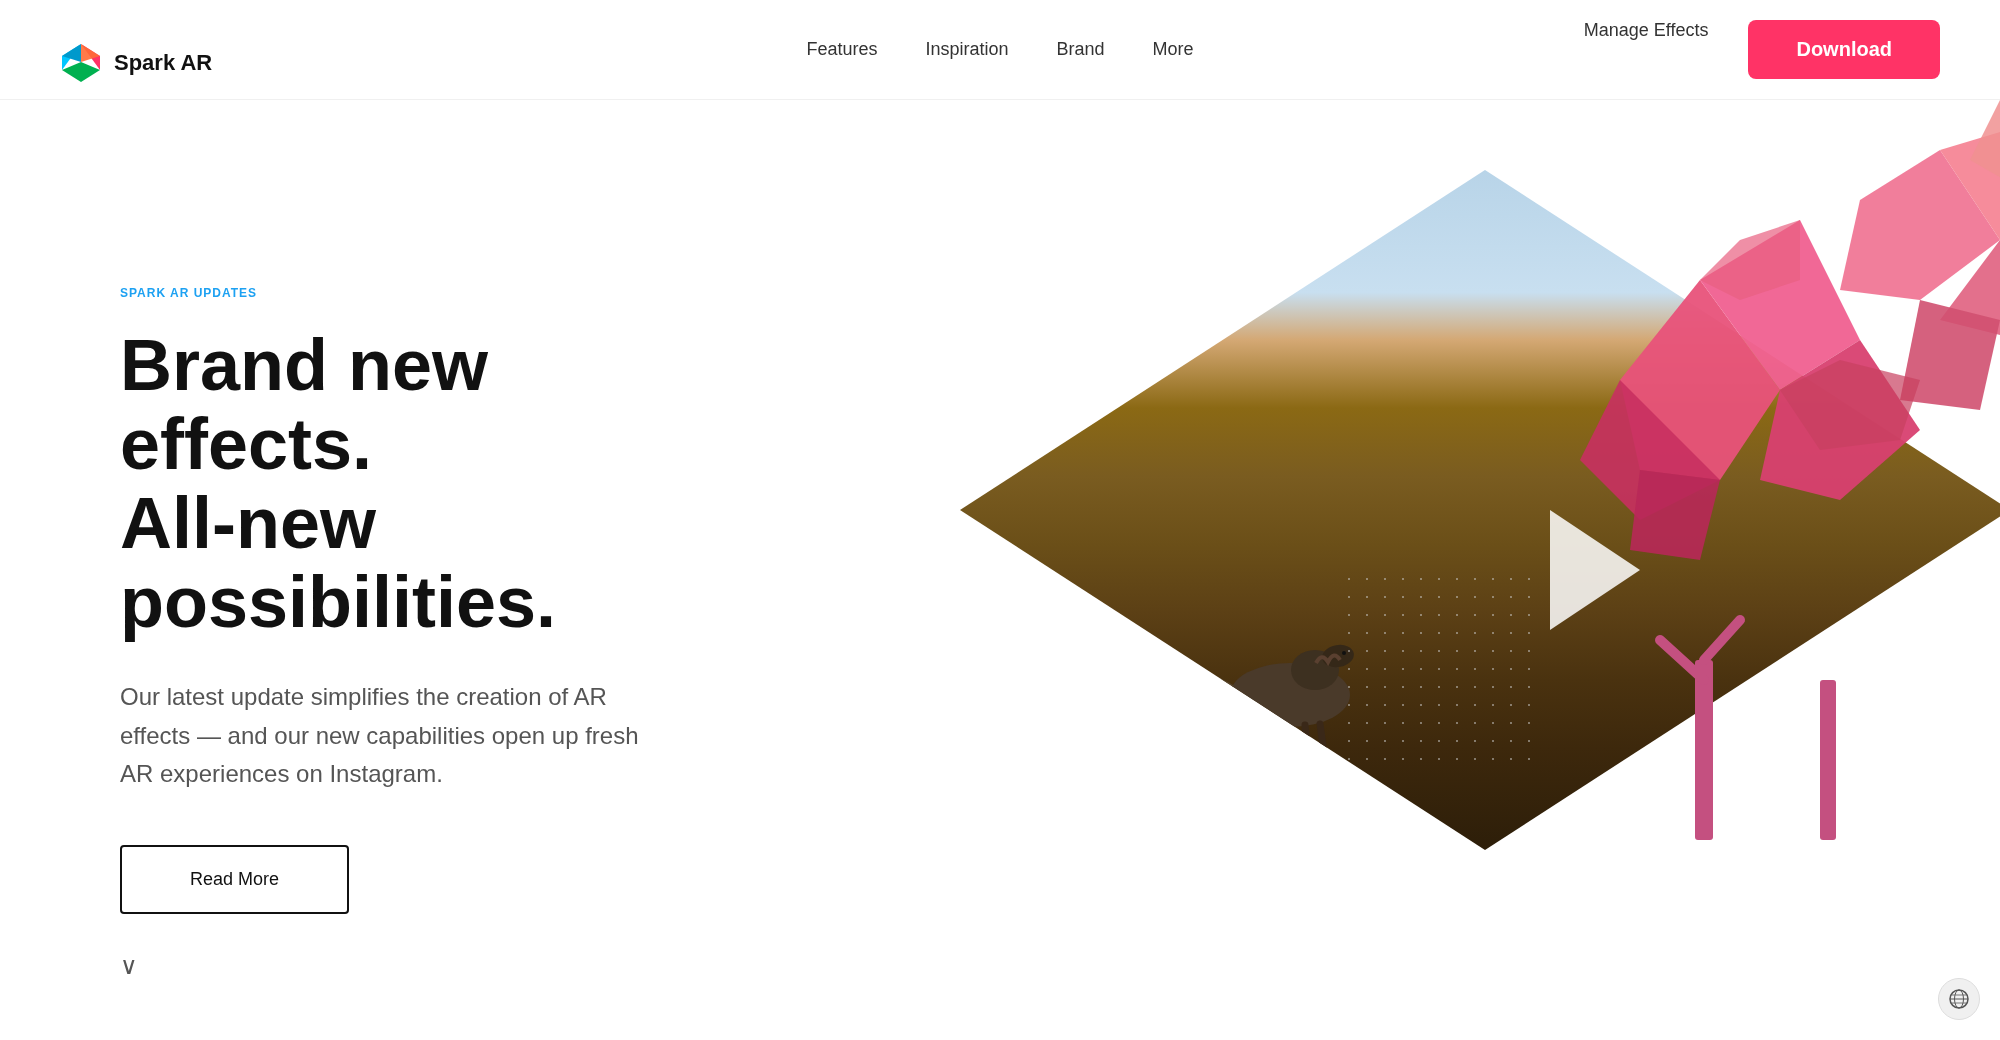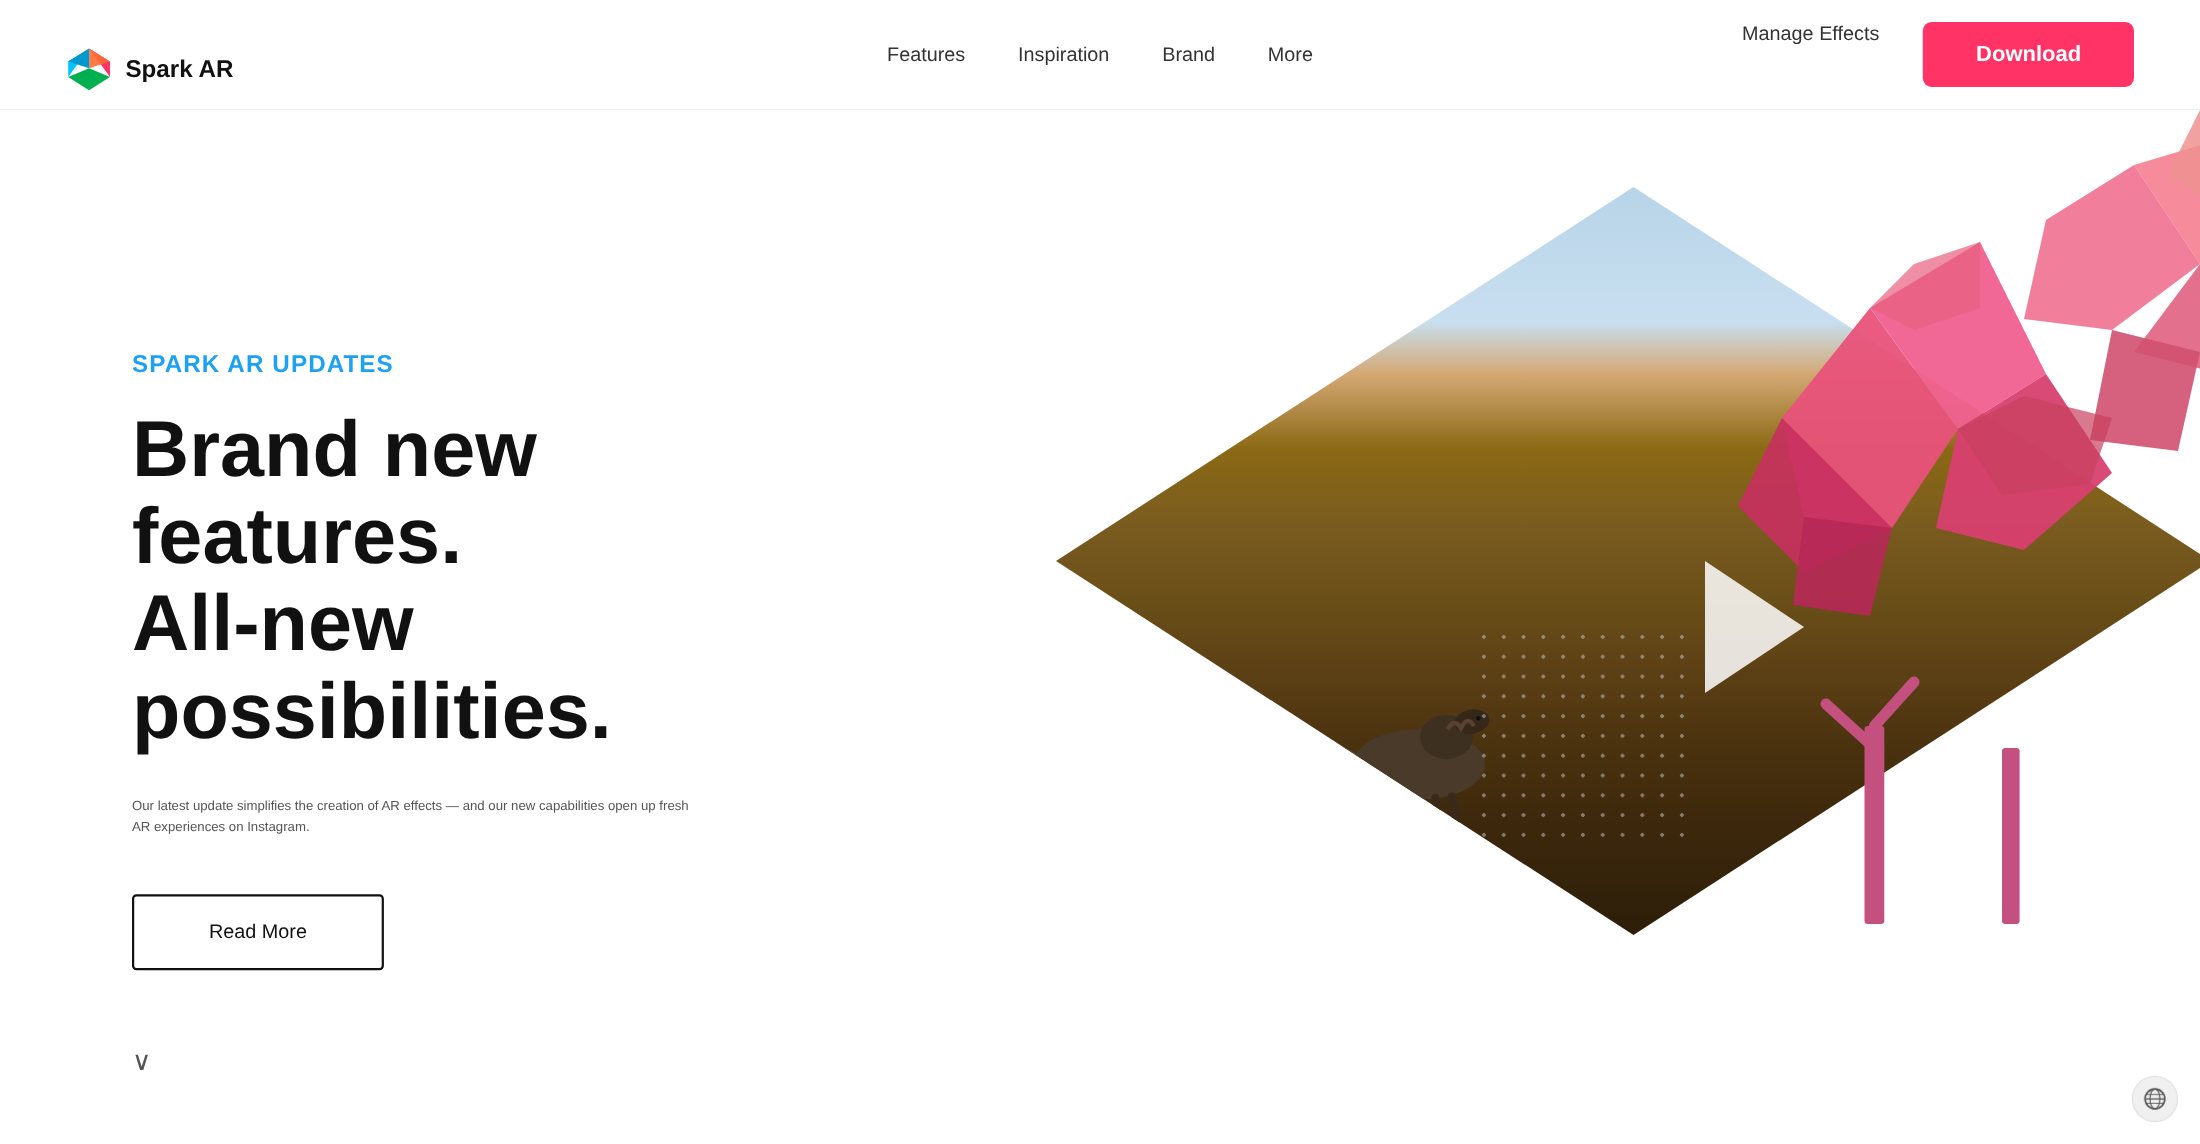--- a/index.html
+++ b/index.html
@@ -96,38 +96,38 @@
 
     .hero-content {
       position: relative;
       z-index: 5;
       padding: 0 0 0 120px;
       max-width: 720px;
       padding-top: 60px;
     }
 
     .section-label {
-      font-size: 22px;
+      font-size: 12px;
       font-weight: 700;
       color: #1da1f2;
       letter-spacing: 1px;
       margin-bottom: 26px;
       text-transform: uppercase;
     }
 
     .hero-title {
       font-size: 72px;
       font-weight: 800;
       line-height: 1.1;
       color: #111;
       margin-bottom: 36px;
     }
 
     .hero-description {
-      font-size: 12px;
+      font-size: 24px;
       color: #555;
       line-height: 1.6;
       max-width: 520px;
       margin-bottom: 52px;
     }
 
     .read-more-btn {
       display: inline-block;
       padding: 22px 68px;
       border: 2px solid #111;
@@ -260,21 +260,21 @@
   <div class="nav-right">
     <a class="manage-effects-link">Manage Effects</a>
     <button class="download-btn" style="background: rgb(255, 51, 102); color: #ffffff;">Download</button>
   </div>
 </nav>
 
 <section class="hero">
   <div class="hero-content">
     <div class="section-label" style="color: rgb(29, 161, 242);">SPARK AR UPDATES</div>
     <h1 class="hero-title">
-      <span>Brand new features.</span><br>
+      <span>Brand new effects.</span><br>
       <span>All-new possibilities.</span>
     </h1>
     <p class="hero-description">Our latest update simplifies the creation of AR effects — and our new capabilities open up fresh AR experiences on Instagram.</p>
     <button class="read-more-btn">Read More</button>
   </div>
 
   <div class="hero-visual">
 
     <div class="rhombus-clip">
       <div class="field-inner">

